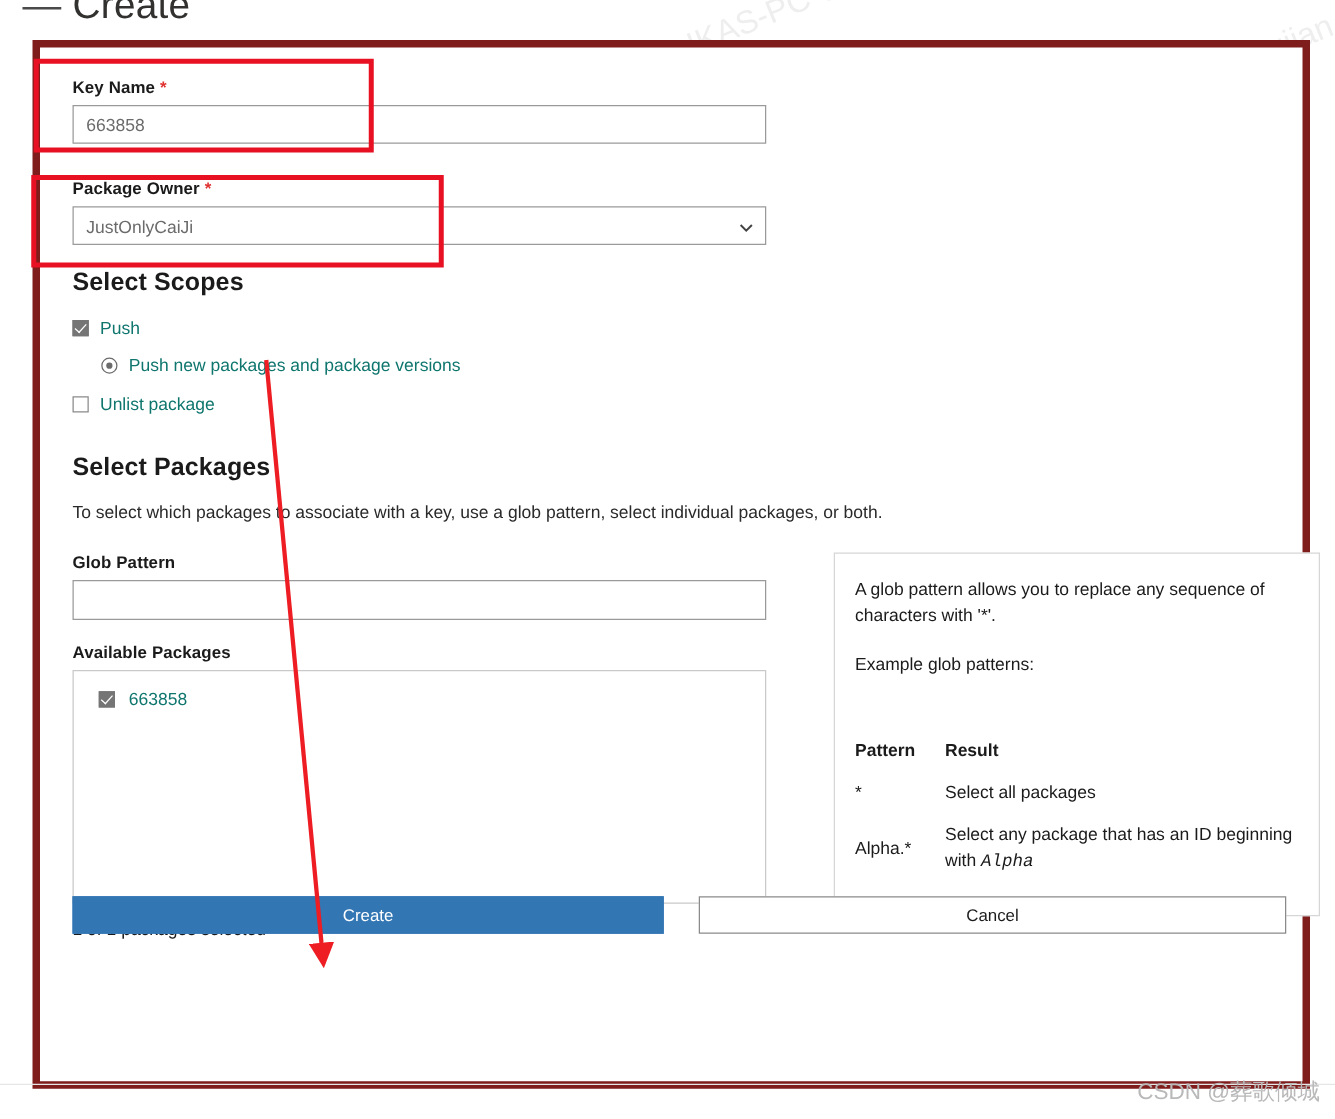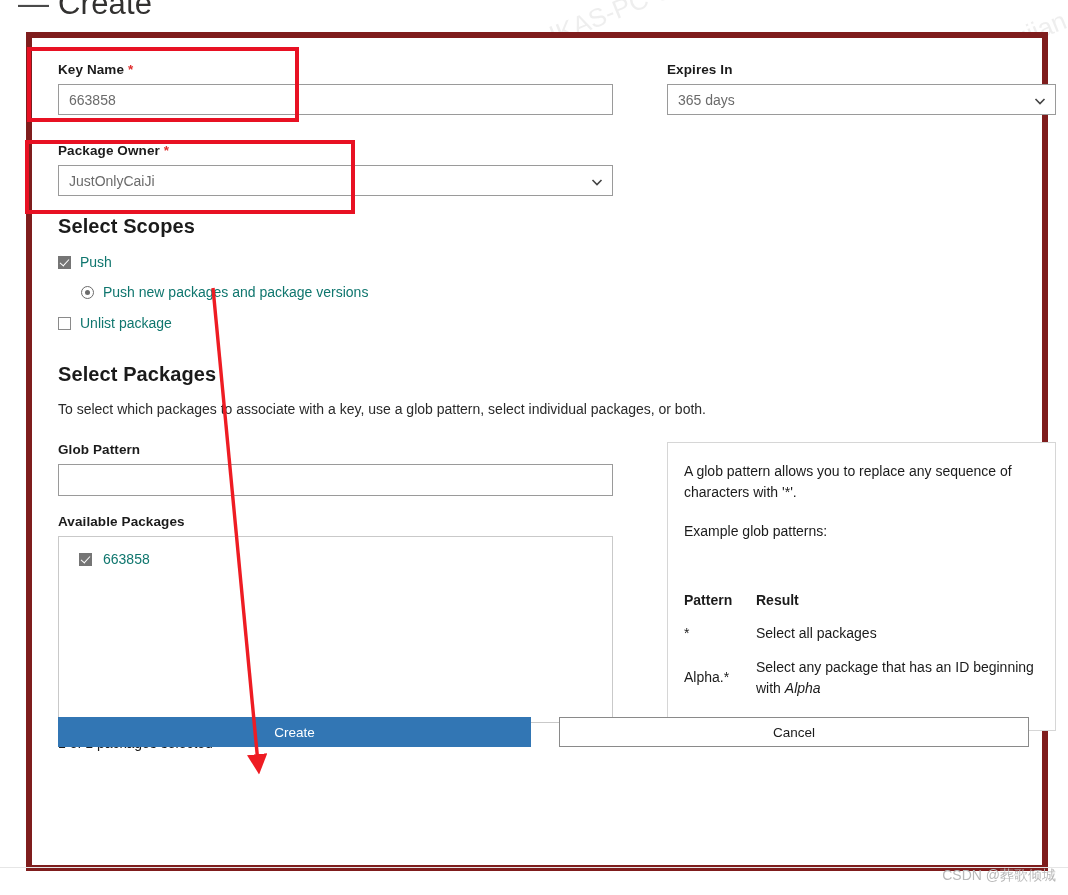--- a/index.html
+++ b/index.html
@@ -158,21 +158,21 @@
     vertical-align: top;
   }
   .help-table th.pat { width: 72px; }
   .help-table td {
     font-size: 14px;
     padding: 0 0 14px 0;
     vertical-align: middle;
     line-height: 1.45;
   }
   .help-table td.pat { width: 72px; color: #1b1b1b; }
-  .help-table em { font-style: italic; }
+  .help-table em { font-style: italic; font-family: Liberation Mono, monospace; }
 
   
   .pkg-list {
     width: 555px; height: 187px;
     border: 1px solid #c9c9c9;
     background: #fff;
     padding: 14px 0 0 20px;
   }
   .pkg-item { display: flex; align-items: center; }
   .pkg-item .opt-label { font-size: 14px; margin-left: 11px; }
@@ -228,21 +228,21 @@
     font-size: 26px;
     font-family: "Liberation Sans", sans-serif;
     white-space: nowrap;
     transform: rotate(-22deg);
     pointer-events: none;
     user-select: none;
   }
   .csdn-mark {
     position: absolute;
     right: 12px; bottom: 10px;
-    font-size: 14px;
+    font-size: 18px;
     color: #b9b9b9;
     white-space: nowrap;
   }
   .bottom-rule {
     position: absolute;
     left: 0; bottom: 27px;
     width: 1068px; height: 1px;
     background: #e6e6e6;
   }
 </style>
@@ -274,33 +274,20 @@
   <div class="card">
     <div class="card-inner">
 
       <div class="row" style="height:70px;">
         <div class="col-left">
           <div class="field-label">
             <span>Key Name</span>
             <span class="req">*</span>
           </div>
           <input class="txtbox" type="text" value="663858" style="">
-        </div>
-        <div class="col-right">
-          <div class="field-label">
-            <span>Expires In</span>
-          </div>
-          <div class="selbox wide">
-            <span>365 days</span>
-            <span class="chev">
-              <svg viewBox="0 0 12 12" width="12" height="12" aria-hidden="true">
-                <path d="M1.5 4 L6 8.5 L10.5 4" fill="none" stroke="currentColor" stroke-width="1.6"></path>
-              </svg>
-            </span>
-          </div>
         </div>
       </div>
 
       <div class="row" style="height:72px; margin-top:11px;">
         <div class="col-left">
           <div class="field-label">
             <span>Package Owner</span>
             <span class="req">*</span>
           </div>
           <div class="selbox">

